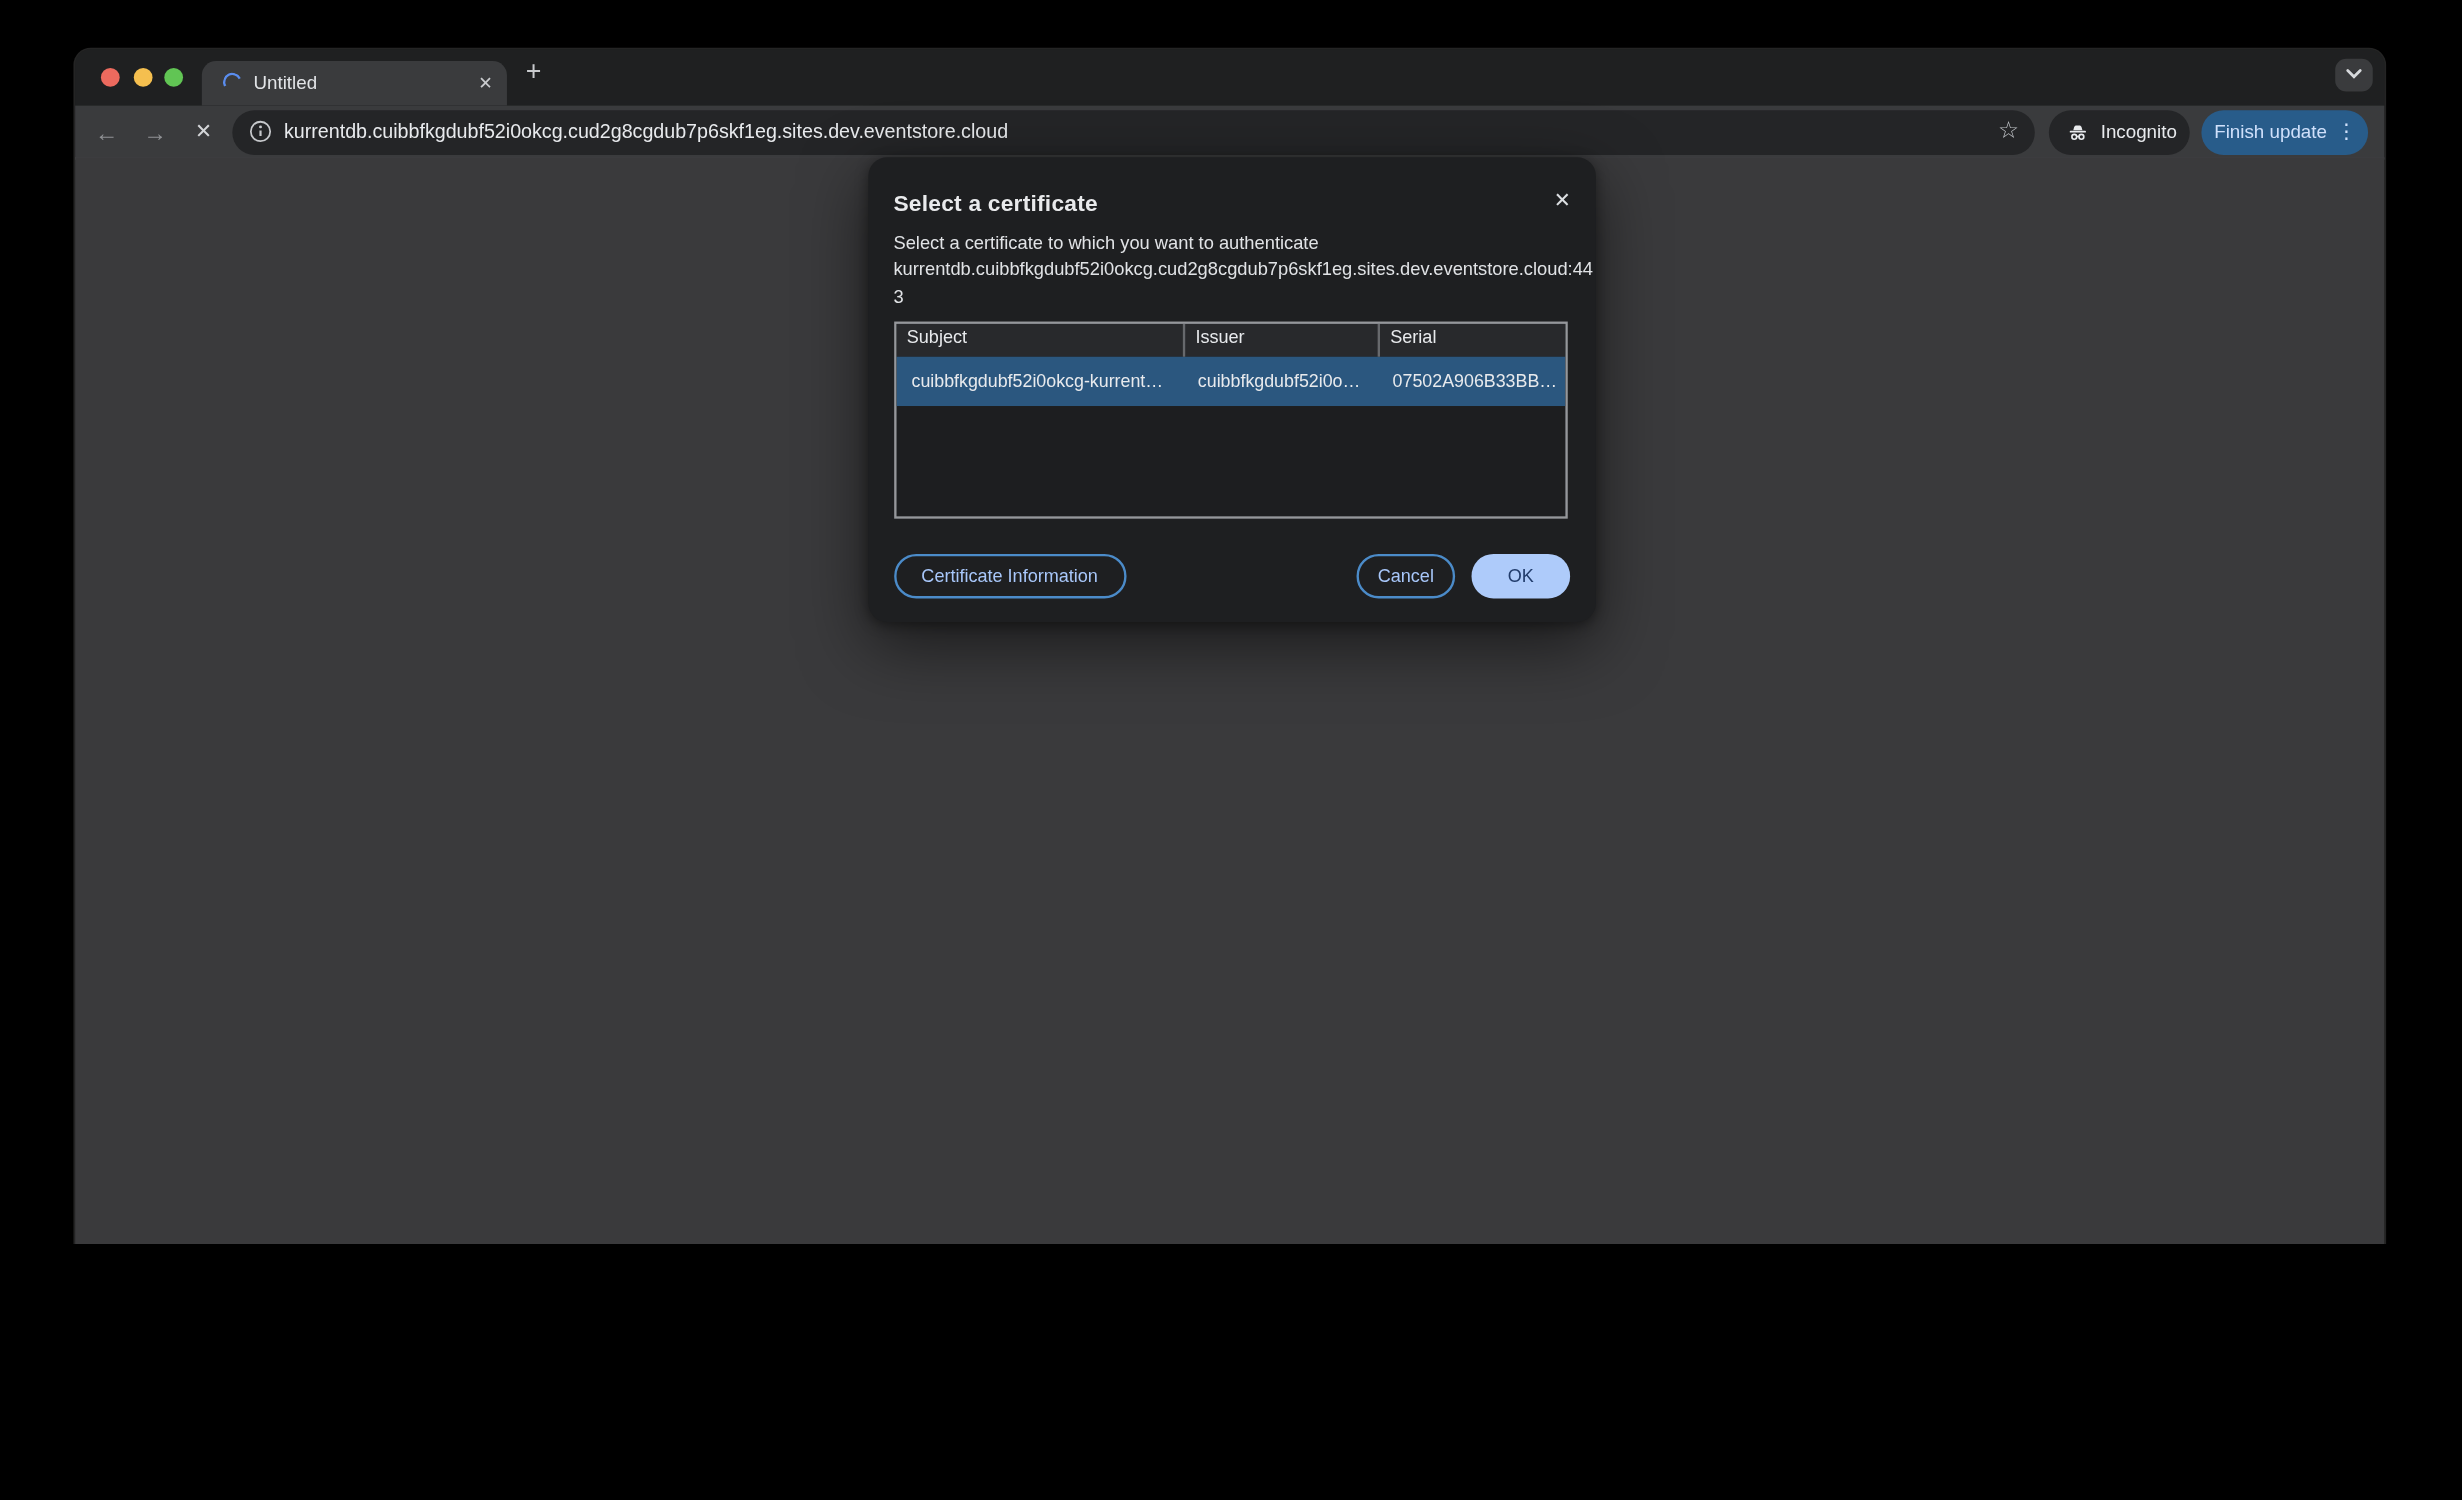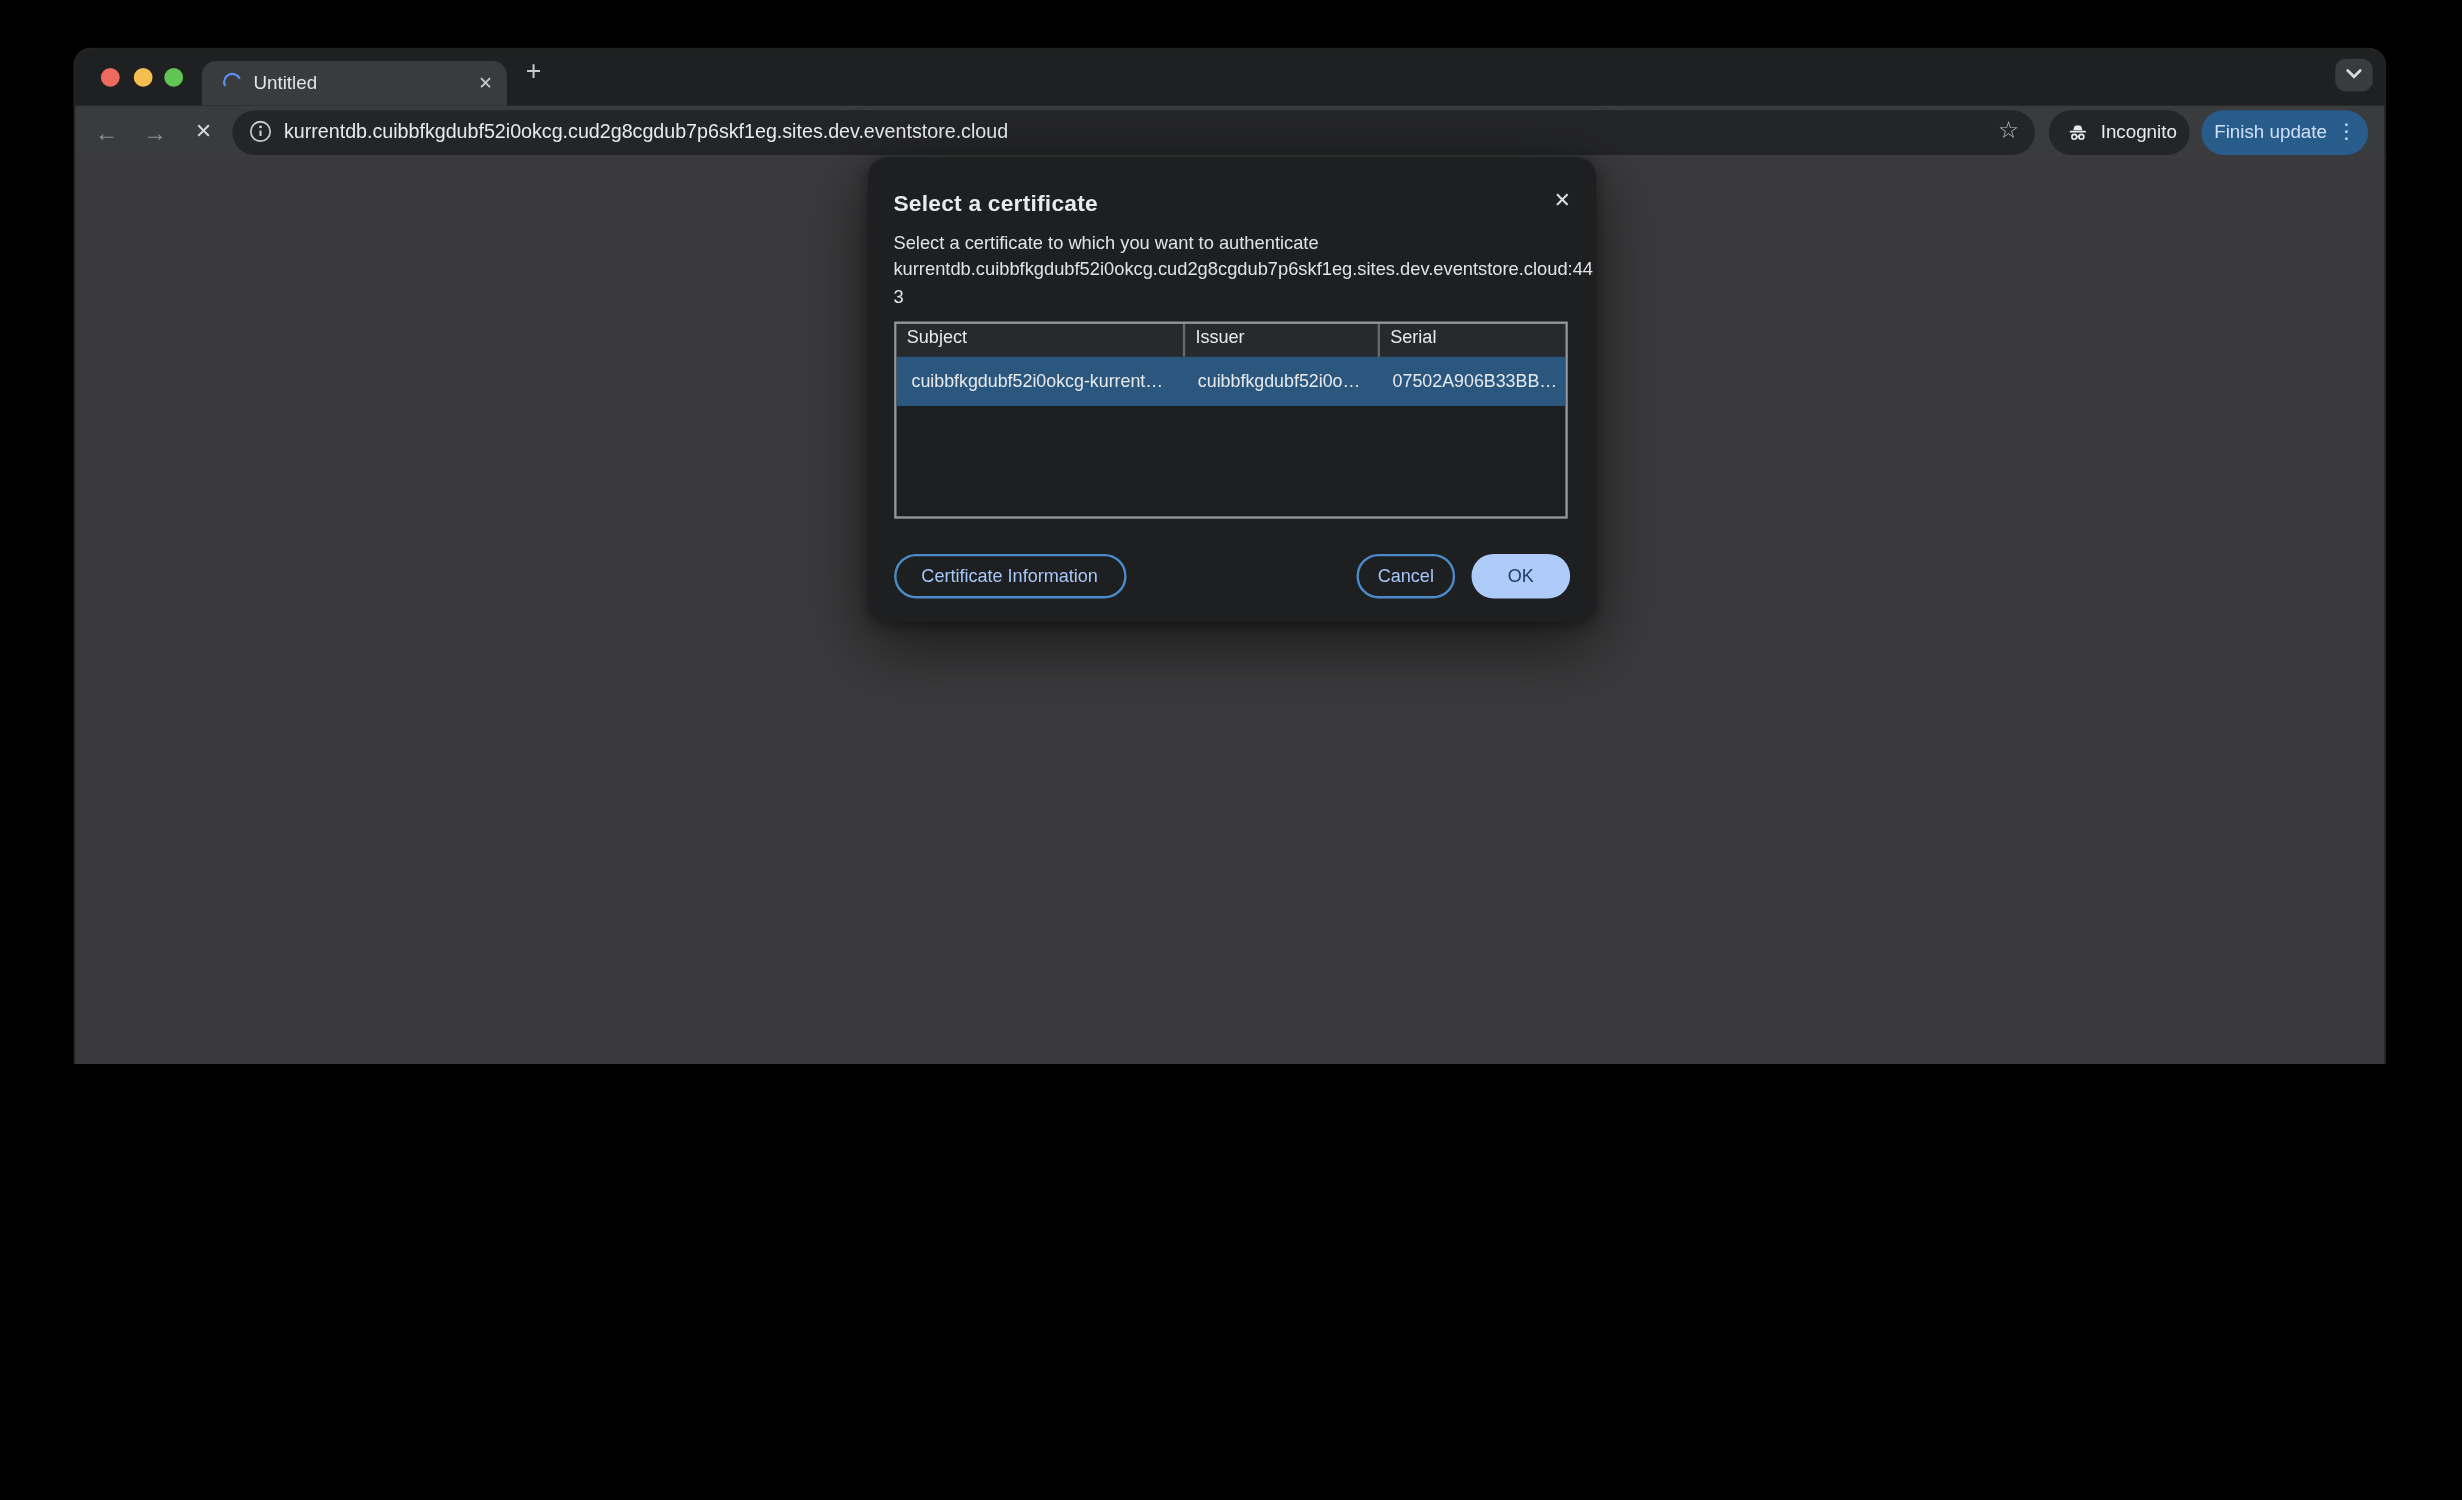--- a/index.html
+++ b/index.html
@@ -1,18 +1,18 @@
 <!DOCTYPE html>
 <html style="font-size:10.7px"><head>
 <meta charset="utf-8">
 <style>
   * { margin:0; padding:0; box-sizing:border-box; }
   html,body { background:#000; }
   body { font-family:"Liberation Sans","DejaVu Sans",sans-serif; }
-  .screen { position:relative; width:2462px; height:1064px; background:#000; overflow:hidden; }
+  .screen { position:relative; width:2462px; height:1244px; background:#000; overflow:hidden; }
   .stage { position:absolute; left:0; top:0; width:1049px; height:639px;
            transform:scale(2.34694); transform-origin:0 0; }
 
   .window { position:absolute; left:32px; top:21.4px; width:984px; height:574px;
             background:#1f2021; border-radius:6.7px; overflow:hidden;
             box-shadow:0 0 0 0.7px rgba(255,255,255,.14); }
 
   
   .tabstrip { position:absolute; left:0; top:0; right:0; height:23.4px; background:#1f2021; }
   .traffic { position:absolute; left:11.4px; top:8px; display:flex; gap:5.4px; }

